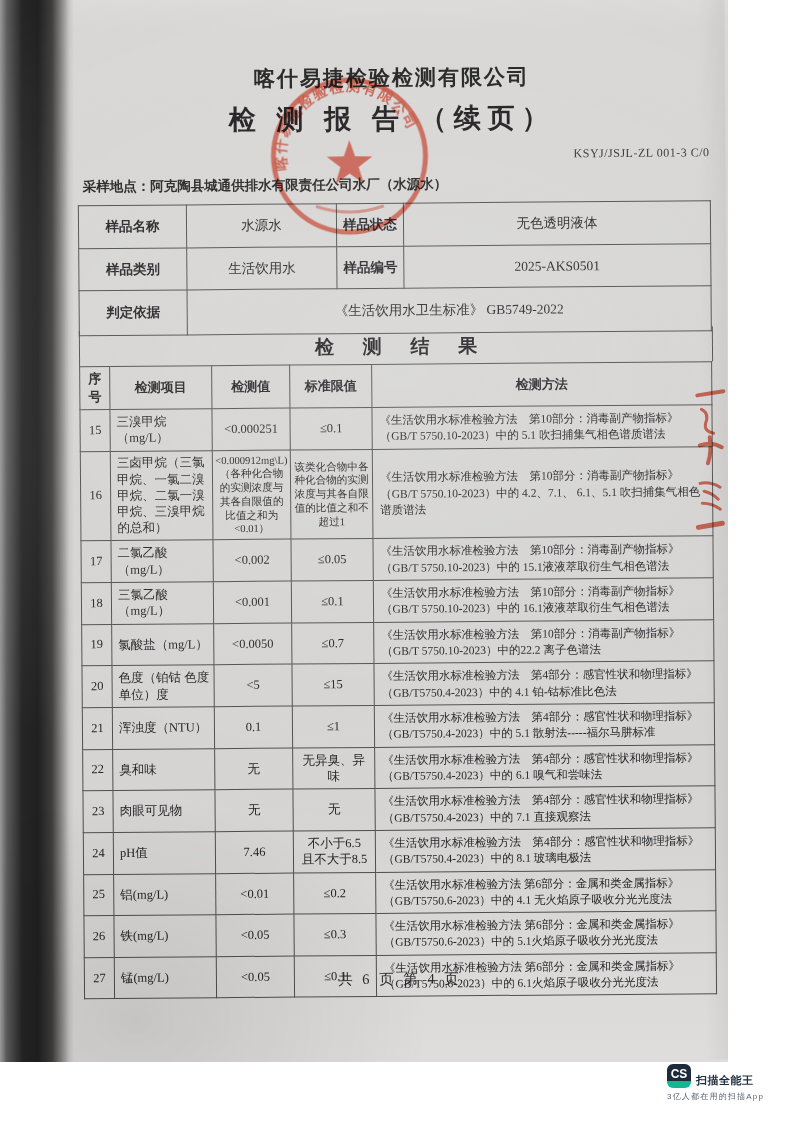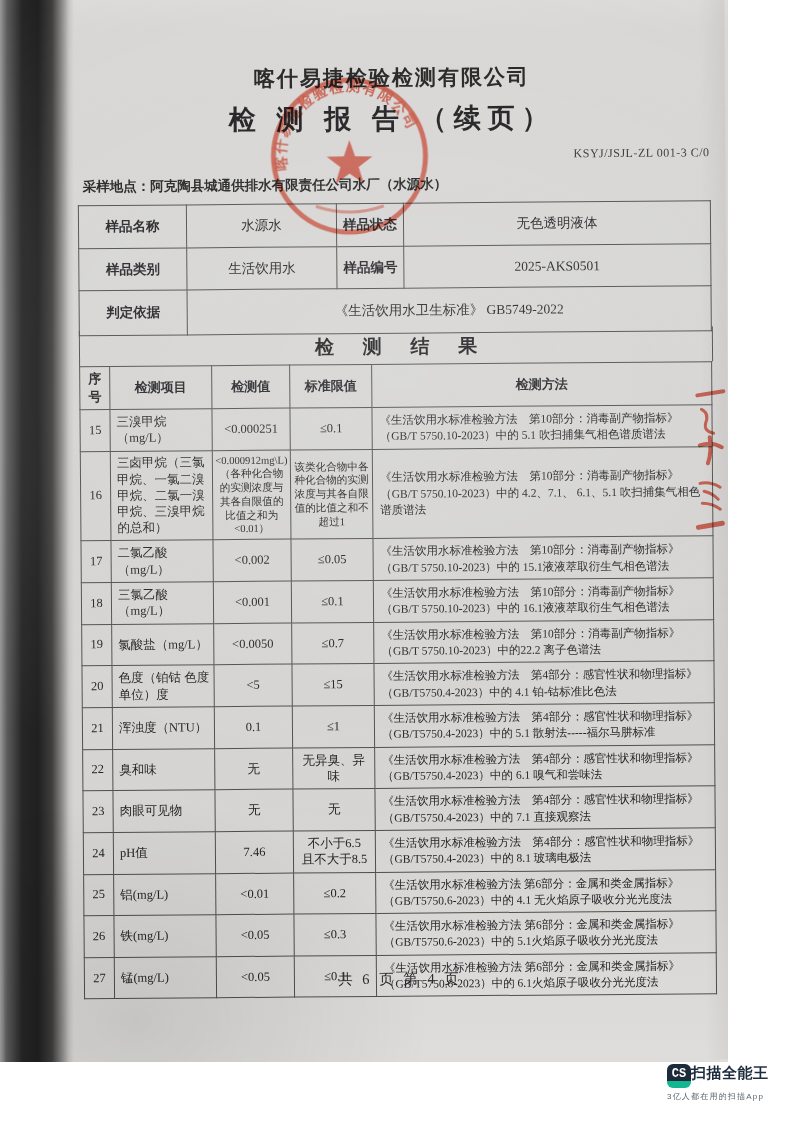--- a/index.html
+++ b/index.html
@@ -67,26 +67,26 @@
 
   
   .seal{position:absolute;left:266px;top:68px;width:172px;height:172px;
     mix-blend-mode:multiply;opacity:.88;filter:blur(.3px);}
   
   .red-marks{position:absolute;left:694px;top:390px;width:34px;height:170px;
     mix-blend-mode:multiply;opacity:.85;}
 
   
   .watermark{position:absolute;right:8px;top:1064px;width:118px;}
-  .wm-row{display:flex;align-items:flex-start;font-family:Liberation Mono, monospace;}
+  .wm-row{display:flex;align-items:flex-end;gap:5px;font-family:Liberation Sans, sans-serif;}
   .cs-icon{width:24px;height:24px;border-radius:6px;flex:0 0 auto;
     background:linear-gradient(180deg,#1c2a3a 0,#1c2a3a 72%,#12b791 72%,#12b791 100%);
     display:flex;align-items:center;justify-content:flex-start;}
   .cs-icon span{color:#fff;font-weight:700;font-size:12px;line-height:1;width:100%;text-align:center;margin-top:-4px;}
-  .wm-brand{font-size:15px;font-weight:700;color:#1d2c3c;letter-spacing:.5px;white-space:nowrap;}
+  .wm-brand{font-size:11px;font-weight:700;color:#1d2c3c;letter-spacing:.5px;white-space:nowrap;}
   .wm-tagline{margin-top:3px;font-family:"Liberation Sans","DejaVu Sans",sans-serif;
     font-size:8px;color:#5a6470;letter-spacing:1.2px;text-align:left;white-space:nowrap;}
 </style>
 </head>
 <body>
 
 <div class="photo">
   <div class="left-shadow"></div>
 
   <div class="tilt">

